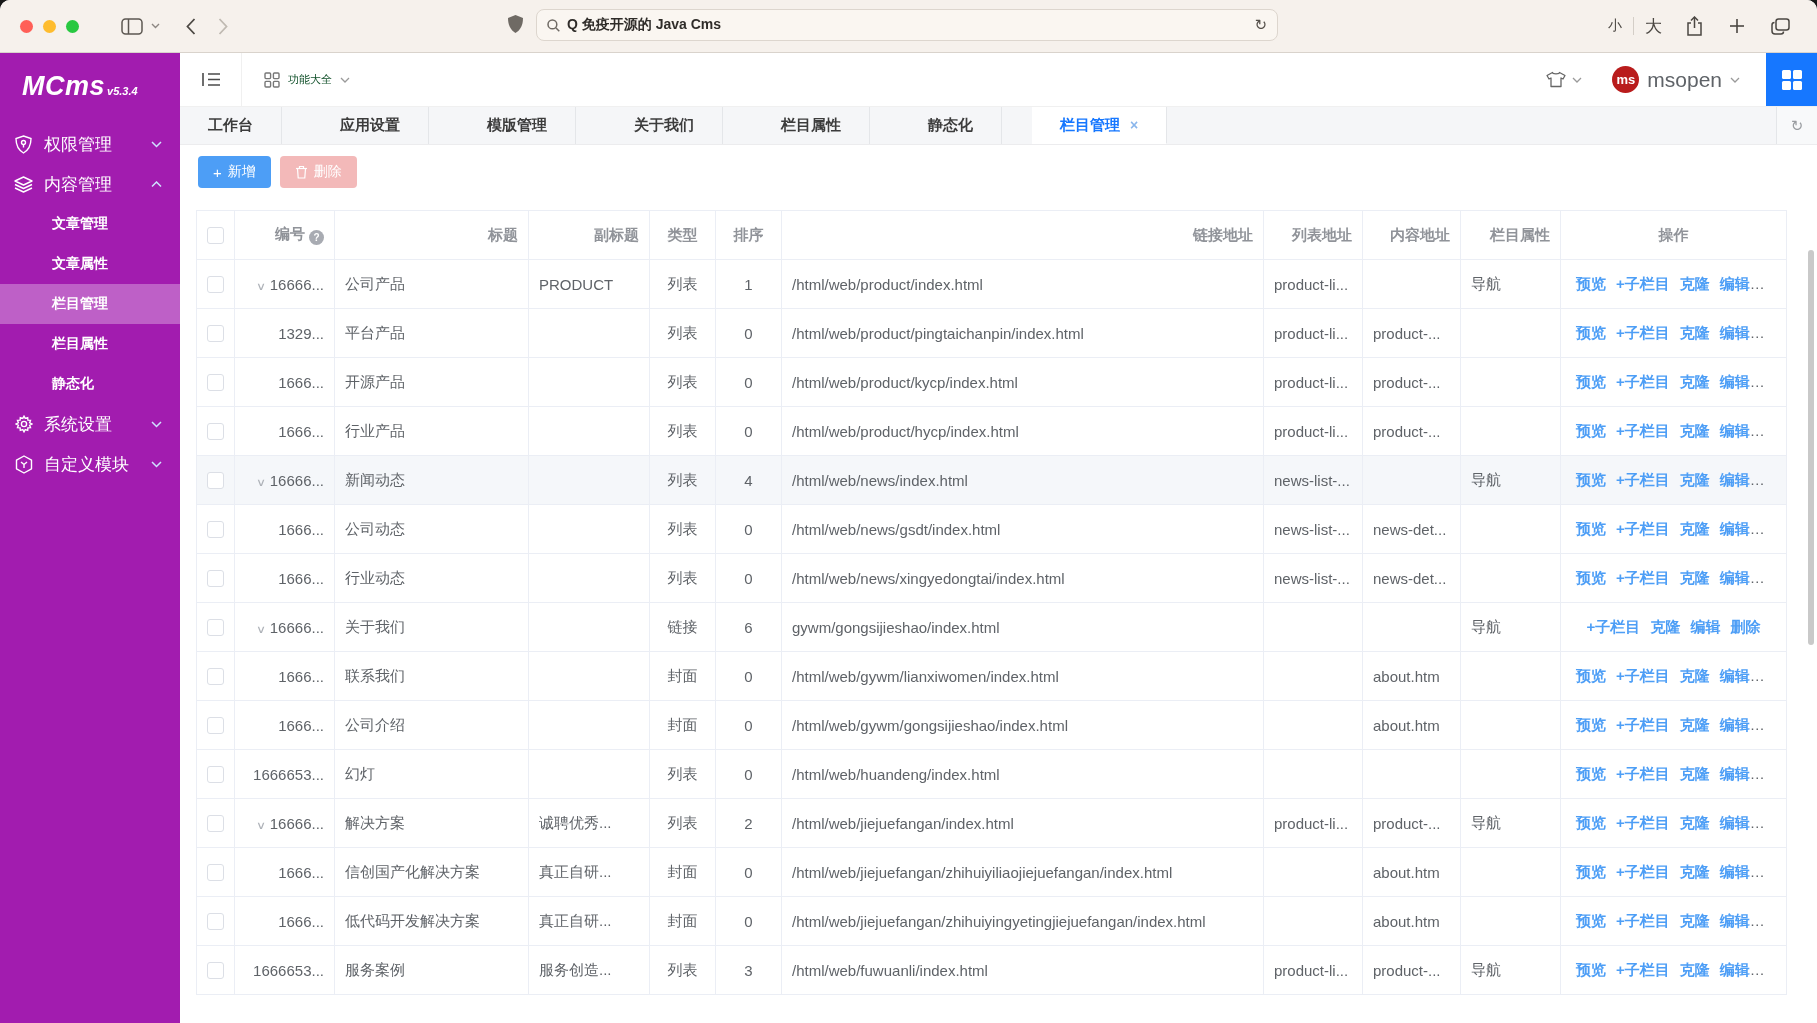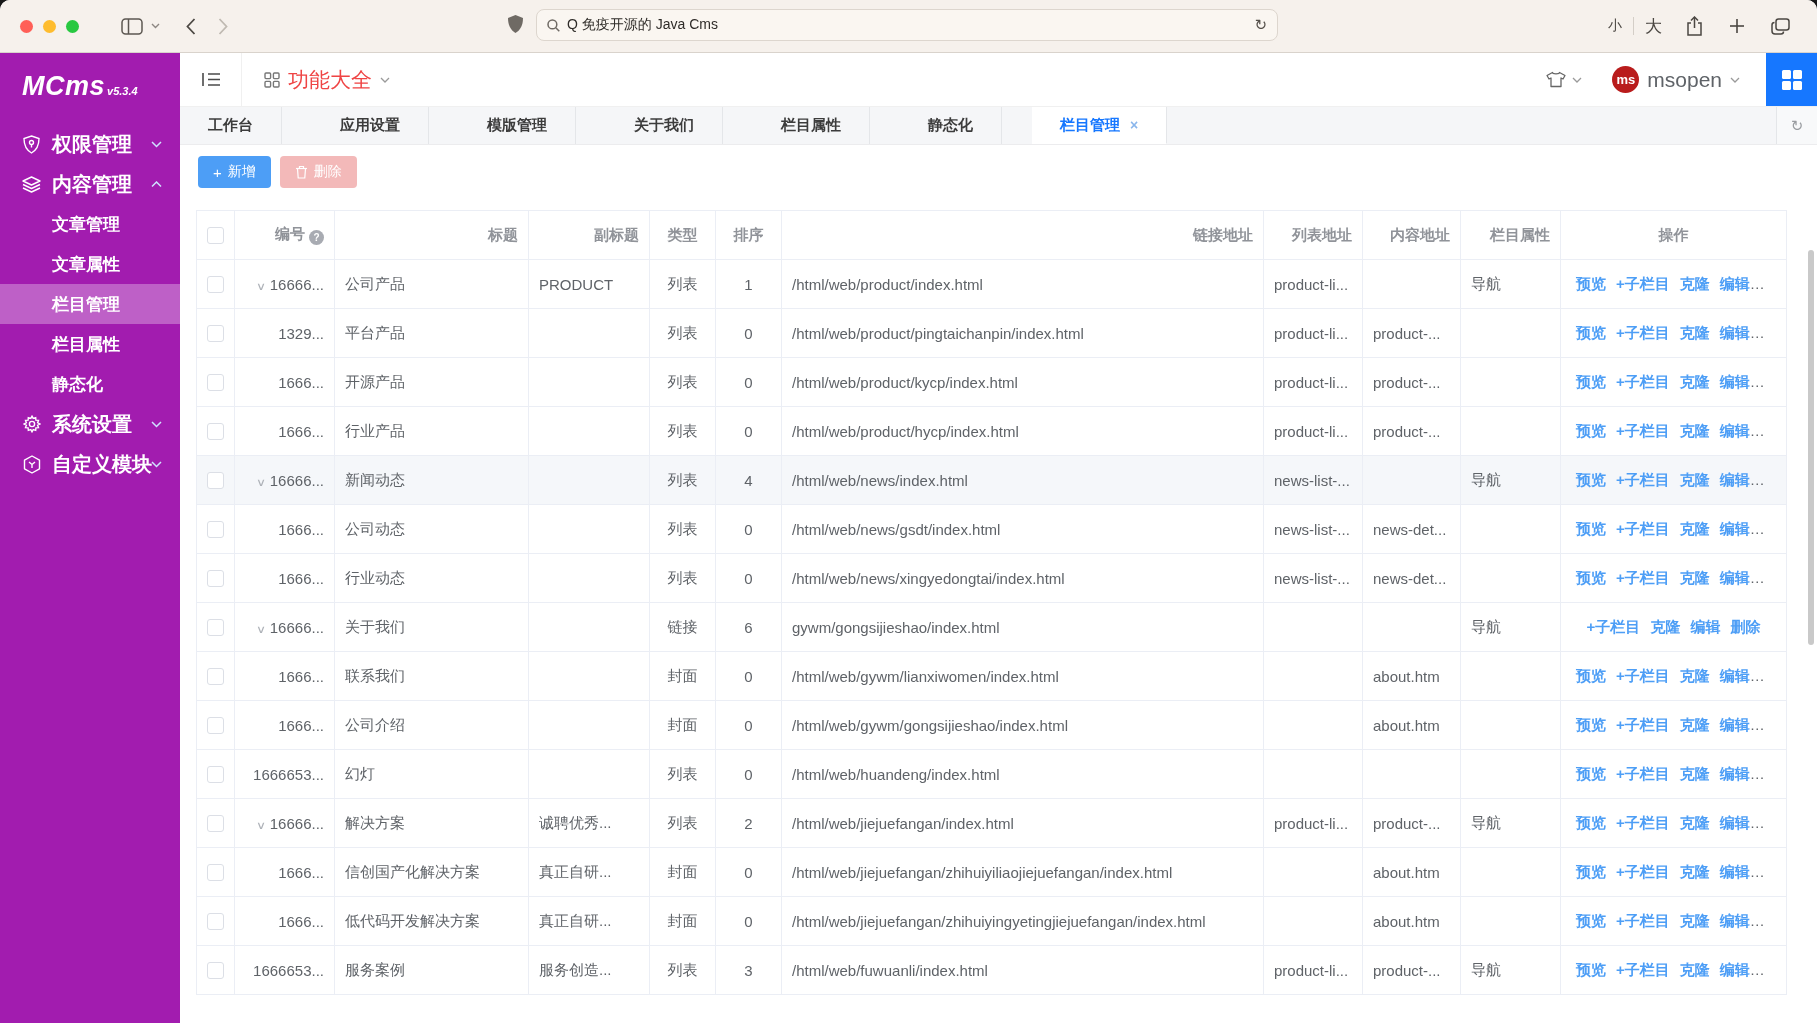--- a/index.html
+++ b/index.html
@@ -9,46 +9,46 @@
   .traffic{display:flex;gap:10px;margin-left:20px;}
   .light{width:13px;height:13px;border-radius:50%;}
   .l-red{background:#ff5f57;} .l-yellow{background:#febc2e;} .l-green{background:#28c840;}
   .chrome-ic{color:#5c5751;display:flex;align-items:center;justify-content:center;}
   .sb-toggle{margin-left:42px;}
   .tiny-chev{margin-left:8px;color:#8d8782;}
   .nav-back{margin-left:26px;color:#4e4a45;}
   .nav-fwd{margin-left:22px;color:#c0bab2;}
   .shield-priv{position:absolute;left:508px;top:15px;color:#6f6a64;}
   .addressbar{position:absolute;left:536px;top:9px;width:742px;height:32px;background:#faf6f1;border:1px solid #ddd6ce;border-radius:8px;display:flex;align-items:center;box-sizing:border-box;padding:0 10px;}
-  .addressbar .q{font-size:14px;color:#2f2c29;margin-left:7px;white-space:nowrap;}
+  .addressbar .q{font-size:14px;color:#2f2c29;margin-left:7px;white-space:nowrap;font-weight:bold;}
   .addressbar .reload{margin-left:auto;color:#55504b;font-size:15px;}
   .chrome-right{position:absolute;right:14px;top:0;height:52px;display:flex;align-items:center;gap:0;}
   .txt-size{font-size:14px;color:#4b4742;padding:0 11px;}
   .txt-size.big{font-size:17px;}
   .vdiv{width:1px;height:18px;background:#d4cec7;}
   .cr-ic{padding:0 13px;color:#4b4742;display:flex;align-items:center;}
   
   .app{display:flex;height:971px;}
   .sidebar{width:180px;background:#a21caf;color:#fff;flex:none;display:flex;flex-direction:column;}
   .logo{margin:18px 0 14px 22px;display:flex;align-items:baseline;}
   .logo .name{font-size:27px;font-weight:700;font-style:italic;letter-spacing:.5px;}
   .logo .ver{font-size:11px;font-style:italic;font-weight:700;margin-left:2px;}
   .menu{margin-top:8px;}
-  .mitem{height:40px;display:flex;align-items:center;padding-left:22px;position:relative;cursor:pointer;font-size:20px;font-weight:700;}
+  .mitem{height:40px;display:flex;align-items:center;padding-left:14px;position:relative;cursor:pointer;font-size:17px;font-weight:400;}
   .mitem .micon{width:19px;height:19px;margin-right:11px;display:flex;align-items:center;justify-content:center;}
   .mitem .chev{position:absolute;right:18px;display:flex;}
-  .msub{height:40px;display:flex;align-items:center;padding-left:52px;font-size:17px;font-weight:600;cursor:pointer;}
+  .msub{height:40px;display:flex;align-items:center;padding-left:52px;font-size:14px;font-weight:600;cursor:pointer;}
   .msub.active{background:rgba(255,255,255,.3);}
   
   .main{flex:1;display:flex;flex-direction:column;min-width:0;background:#fff;}
   .apphead{height:53px;border-bottom:1px solid #f0f0f0;display:flex;align-items:center;position:relative;flex:none;}
   .collapse{padding:0 20px 0 22px;color:#4a4a4a;display:flex;align-items:center;height:100%;}
   .ah-div{width:1px;height:53px;background:#f0f0f0;}
   .appmenu{display:flex;align-items:center;margin-left:22px;gap:8px;color:#555;cursor:pointer;}
-  .appmenu .lbl{font-size:21px;color:#ef4444;}
+  .appmenu .lbl{font-size:11px;color:#14532d;}
   .ah-right{margin-left:auto;display:flex;align-items:center;height:100%;}
   .tshirt{display:flex;align-items:center;gap:6px;color:#666;margin-right:30px;cursor:pointer;}
   .userbox{display:flex;align-items:center;gap:8px;margin-right:26px;cursor:pointer;}
   .avatar{width:27px;height:27px;border-radius:50%;background:#b91c1c;color:#fff;font-size:13px;font-weight:700;display:flex;align-items:center;justify-content:center;}
   .uname{font-size:21px;color:#5f6368;}
   .bluesq{width:51px;height:53px;background:#1677ff;display:flex;align-items:center;justify-content:center;cursor:pointer;}
   
   .tabbar{height:37px;background:#f5f6f8;display:flex;align-items:stretch;border-bottom:1px solid #ececee;flex:none;position:relative;gap:30px;}
   .tab{display:flex;align-items:center;padding:0 28px;font-size:15px;font-weight:600;color:#3c3c3c;border-right:1px solid #e4e6e9;cursor:pointer;white-space:nowrap;}
   .tab.active{background:#fff;color:#1677ff;border-bottom:1px solid #fff;}

